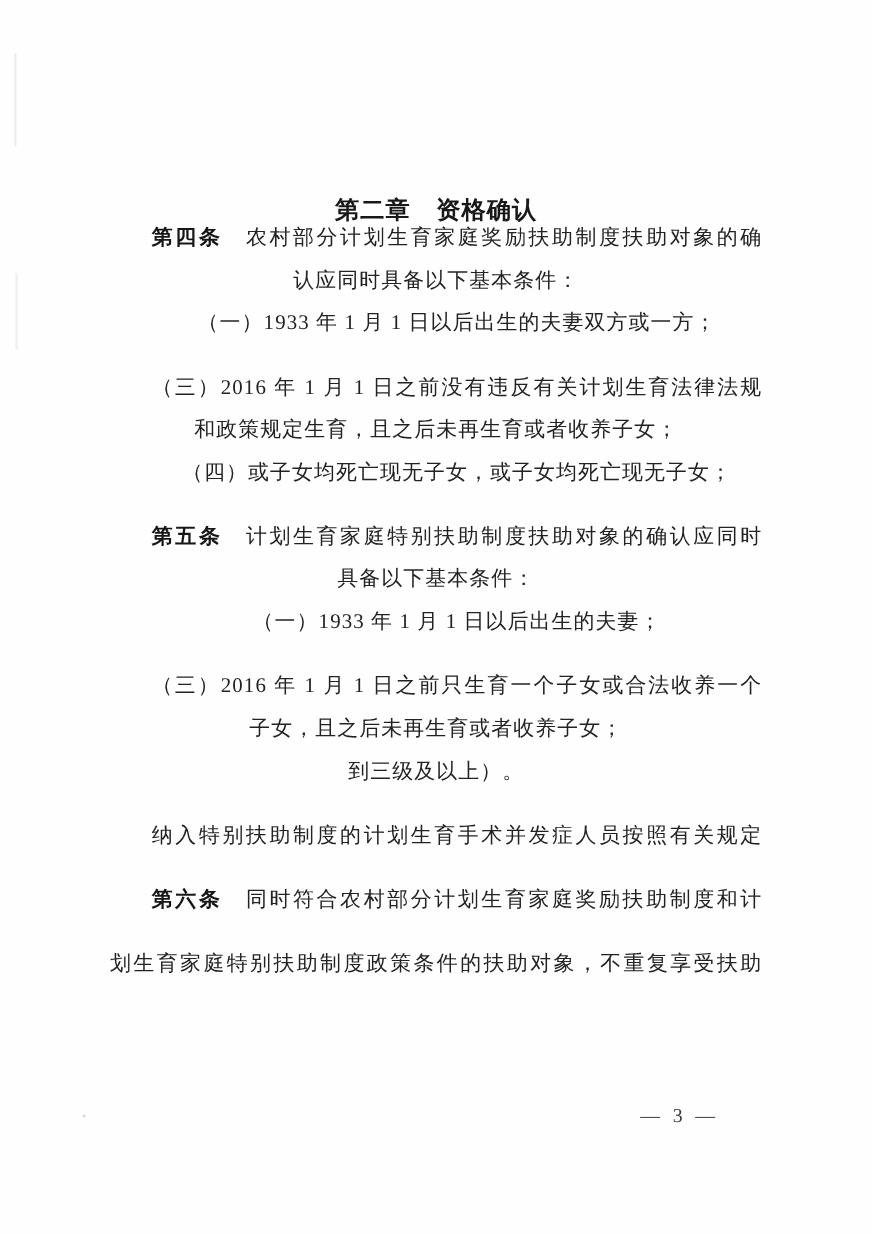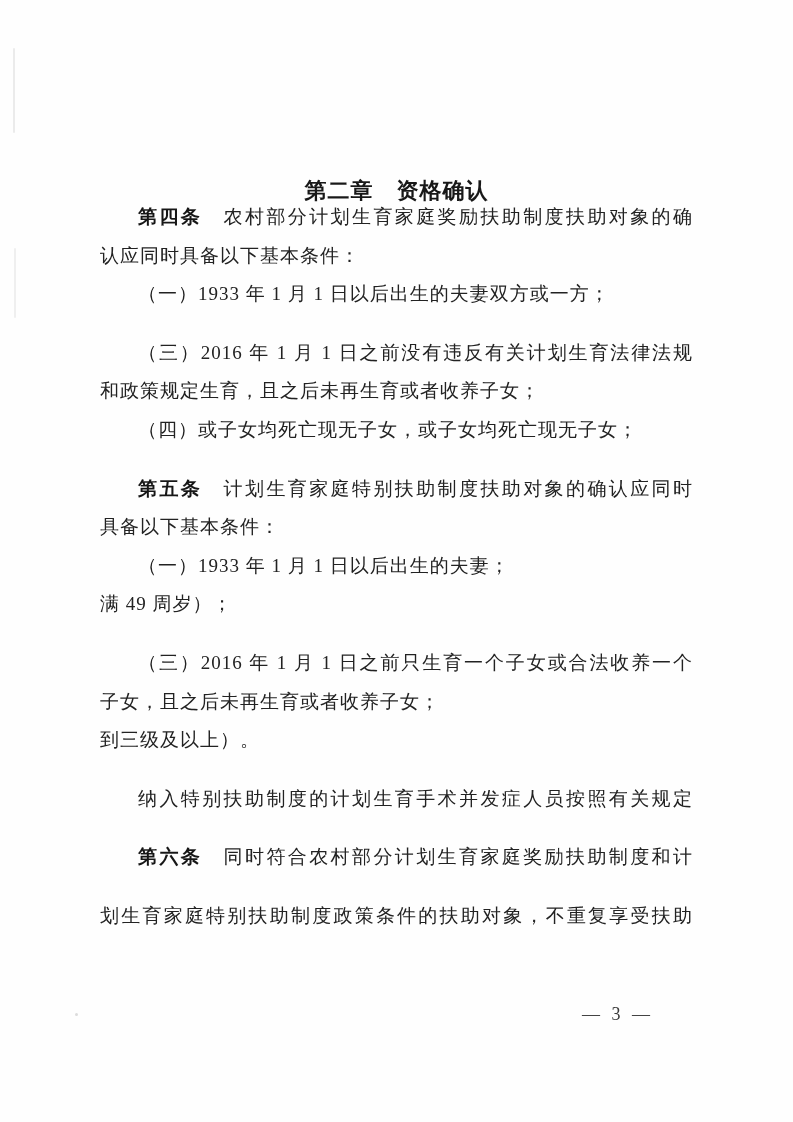--- a/index.html
+++ b/index.html
@@ -39,20 +39,21 @@
     letter-spacing: 1px;
     color: #222222;
   }
   .line {
     margin: 0;
     padding: 0;
     height: 38.6px;
     line-height: 38.6px;
     white-space: normal;
     overflow: visible;
+    text-align: center;
   }
   .line.indent { text-indent: 2em; }
   .line.full {
     text-align: justify;
     text-align-last: justify;
     margin-top: 20px;
   }
   .art-num {
     font-family: "Liberation Sans", sans-serif;
     font-weight: 700;
@@ -90,21 +91,20 @@
   <div class="body-text" id="body-text">
       <p class="line indent full"><span class="art-num">第四条</span><span class="line-text">　农村部分计划生育家庭奖励扶助制度扶助对象的确</span></p>
       <p class="line"><span class="line-text">认应同时具备以下基本条件：</span></p>
       <p class="line indent"><span class="line-text">（一）1933 年 1 月 1 日以后出生的夫妻双方或一方；</span></p>
       <p class="line indent full"><span class="line-text">（三）2016 年 1 月 1 日之前没有违反有关计划生育法律法规</span></p>
       <p class="line"><span class="line-text">和政策规定生育，且之后未再生育或者收养子女；</span></p>
       <p class="line indent"><span class="line-text">（四）或子女均死亡现无子女，或子女均死亡现无子女；</span></p>
       <p class="line indent full"><span class="art-num">第五条</span><span class="line-text">　计划生育家庭特别扶助制度扶助对象的确认应同时</span></p>
       <p class="line"><span class="line-text">具备以下基本条件：</span></p>
       <p class="line indent"><span class="line-text">（一）1933 年 1 月 1 日以后出生的夫妻；</span></p>
-      <p class="line"><span class="line-text">满 49 周岁）；</span></p>
       <p class="line indent full"><span class="line-text">（三）2016 年 1 月 1 日之前只生育一个子女或合法收养一个</span></p>
       <p class="line"><span class="line-text">子女，且之后未再生育或者收养子女；</span></p>
       <p class="line"><span class="line-text">到三级及以上）。</span></p>
       <p class="line indent full"><span class="line-text">纳入特别扶助制度的计划生育手术并发症人员按照有关规定</span></p>
       <p class="line indent full"><span class="art-num">第六条</span><span class="line-text">　同时符合农村部分计划生育家庭奖励扶助制度和计</span></p>
       <p class="line full"><span class="line-text">划生育家庭特别扶助制度政策条件的扶助对象，不重复享受扶助</span></p>
     </div>
 
   <div class="page-number">— 3 —</div>
 

